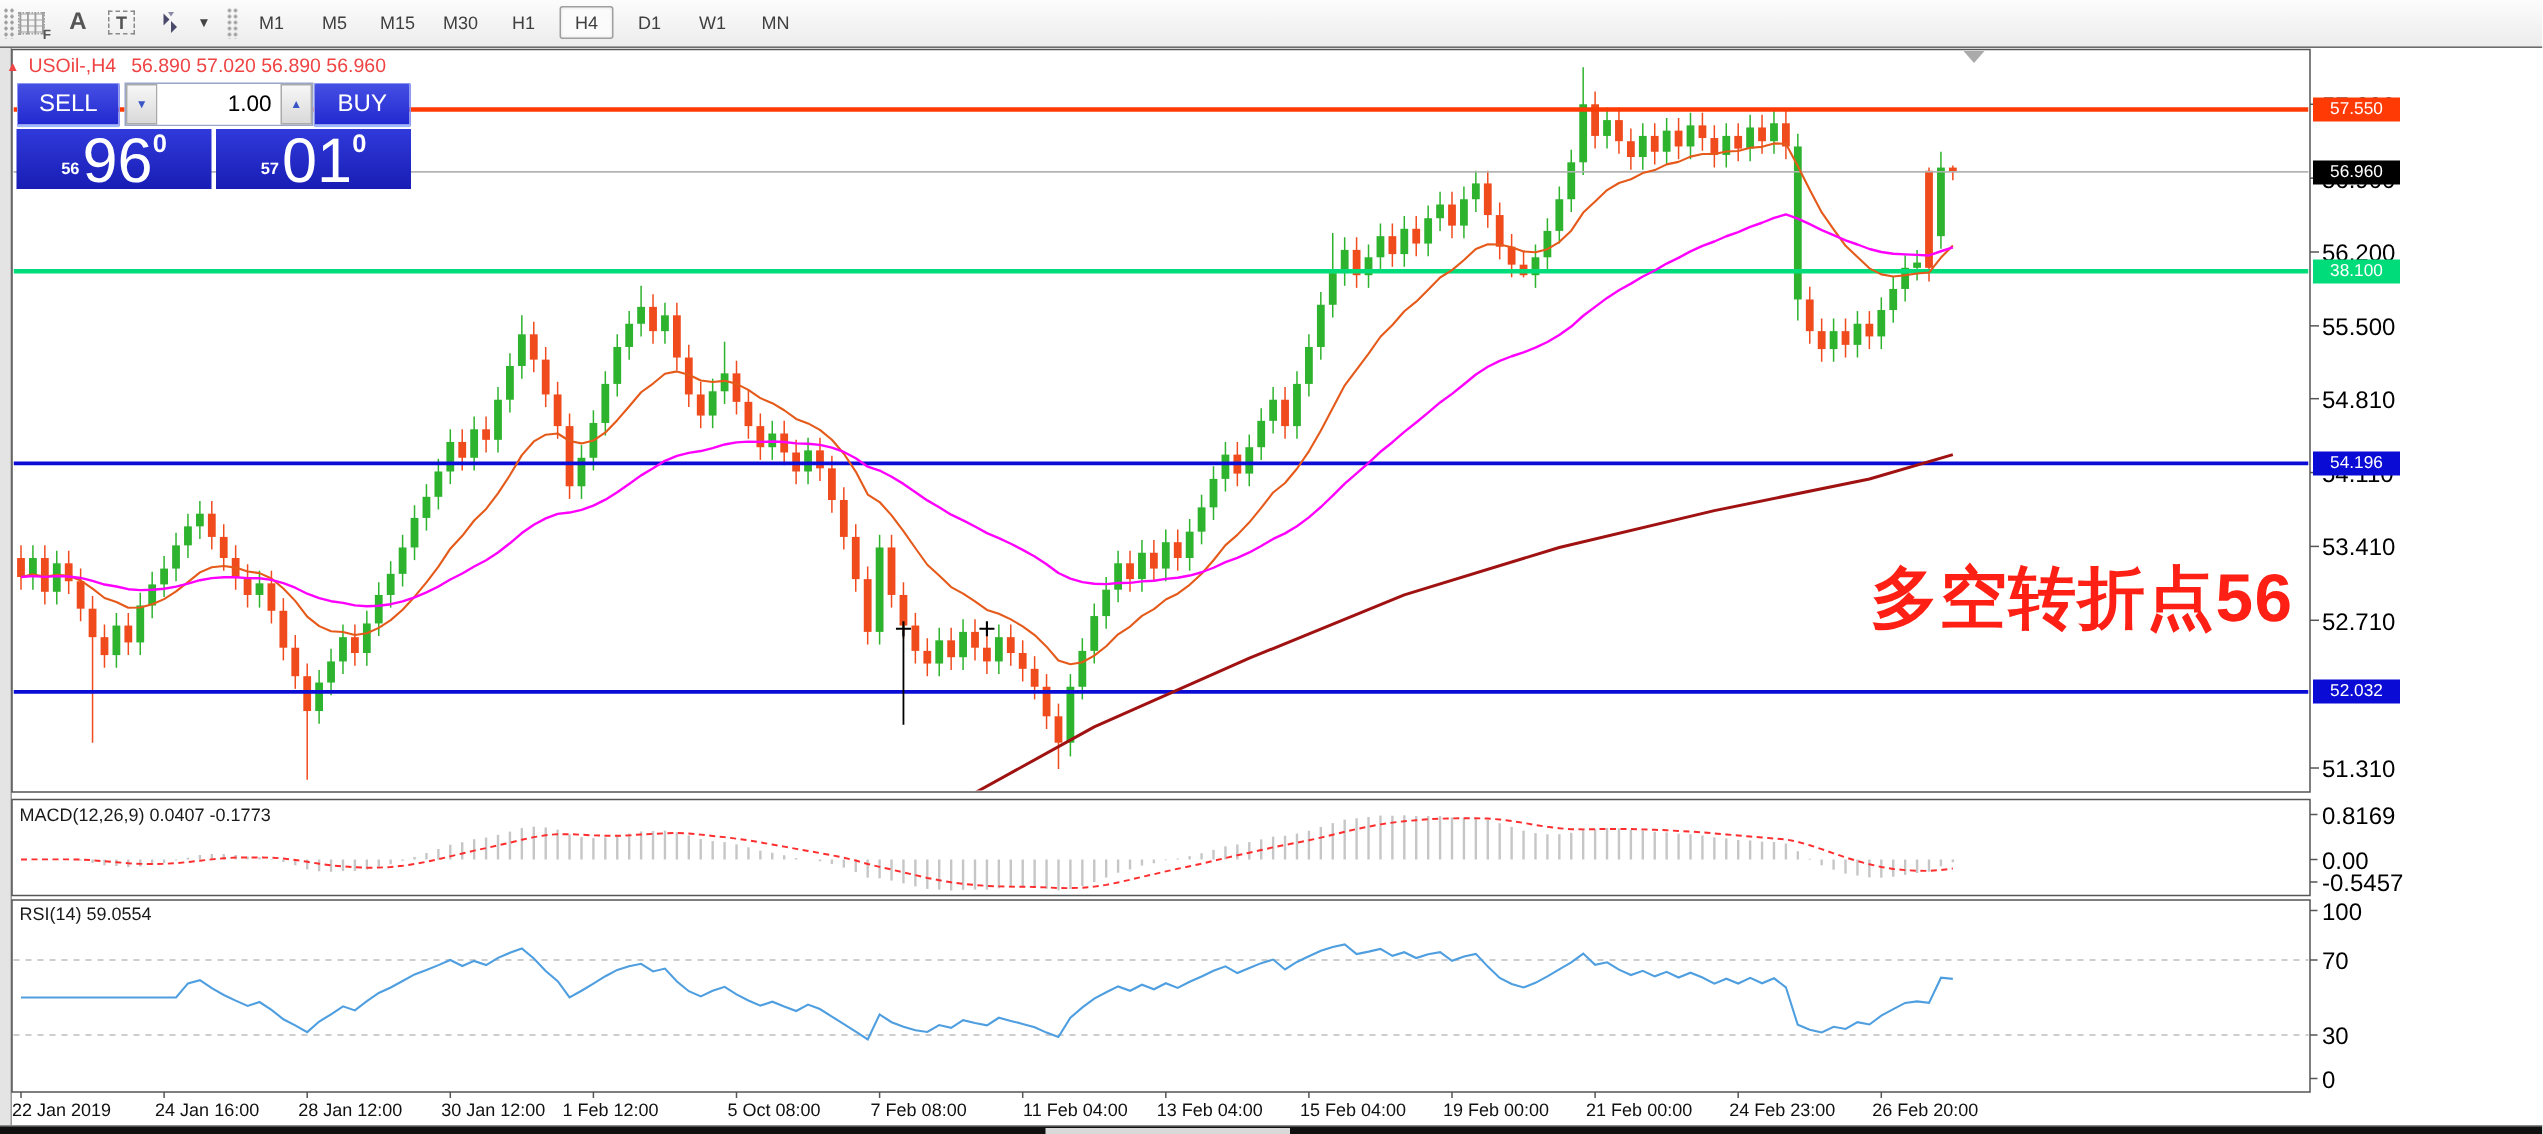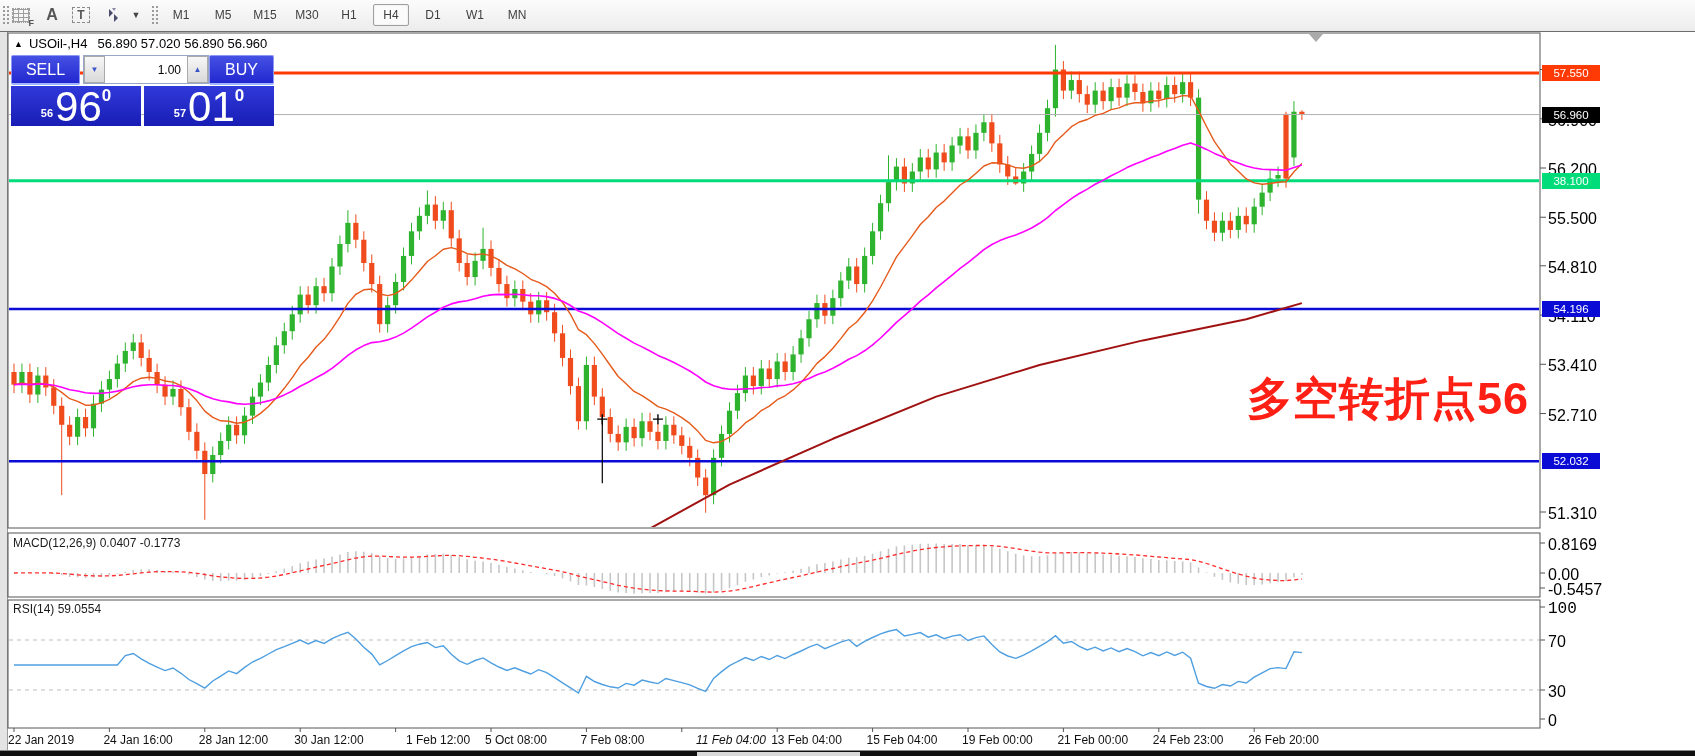--- a/index.html
+++ b/index.html
@@ -27,36 +27,36 @@
   .sep-grip{left:151px;}
   .tf{position:absolute;top:4px;height:22px;display:flex;align-items:center;text-align:right;}
   .tf-btn{min-width:26px;height:20px;margin:0 3px;padding:0 4px;display:flex;align-items:center;justify-content:center;
           font-size:12px;color:#3f3f3f;border:1px solid transparent;background:transparent;
           font-family:"Liberation Sans",sans-serif;}
   .tf-btn.active{background:#fbfbfb;border:1px solid #9f9f9f;border-radius:2px;box-shadow:inset 0 0 2px #ddd;}
   
   .win-top{position:absolute;left:0;top:31px;width:1695px;height:1px;background:#6c6c6c;}
   .left-strip{position:absolute;left:0;top:32px;width:7px;height:718px;background:#e4e4e4;border-right:1px solid #9b9b9b;}
   #chart-svg{position:absolute;left:0;top:0;}
-  .chart-title{position:absolute;left:14px;top:36px;font-size:13px;color:#000000;white-space:nowrap;}
+  .chart-title{position:absolute;left:4px;top:36px;font-size:13px;color:#ef4444;white-space:nowrap;}
   .chart-title .tri{font-size:9px;margin-right:6px;position:relative;top:-1px;}
   .chart-title .sym{margin-right:10px;}
   
   .oc{position:absolute;left:11px;top:55px;width:263px;}
   .oc-row1{position:relative;height:29px;}
   .oc-tab{position:absolute;top:0;height:27px;background:linear-gradient(#4550e4,#2228cf);
           border:1px solid #8d96f0;border-bottom:2px solid #9fb6ff;border-radius:2px;
           color:#fff;font-size:16px;display:flex;align-items:center;justify-content:center;cursor:pointer;}
   .oc-sell{left:0;width:67px;}
   .oc-buy{right:0;width:63px;}
   .oc-spin{position:absolute;left:72px;top:0;width:124px;height:27px;display:flex;
            border:1px solid #9aa6c8;background:#fff;}
   .oc-spin button{width:21px;border:1px solid #aaa;background:linear-gradient(#f7f7f7,#d9d9d9);
                   color:#3a55c8;font-size:8px;padding:0;cursor:pointer;}
-  .oc-spin input{flex:1;border:none;outline:none;text-align:right;font-size:12px;padding-right:6px;width:60px;
+  .oc-spin input{flex:1;border:none;outline:none;text-align:right;font-size:15px;padding-right:6px;width:60px;
                  font-family:"Liberation Sans",sans-serif;color:#000;}
   .oc-row2{display:flex;margin-top:2px;gap:3px;}
   .oc-price{flex:1;height:38px;background:linear-gradient(#3039da,#181db4);color:#fff;
             display:flex;align-items:flex-end;justify-content:center;padding-bottom:2px;cursor:pointer;}
   .oc-small{font-size:11px;font-weight:bold;line-height:17px;margin-right:2px;margin-bottom:2px;}
   .oc-big{font-size:42px;line-height:34px;}
   .oc-sup{font-size:17px;font-weight:bold;line-height:17px;align-self:flex-start;margin-top:1px;}
   
   .pane-label{position:absolute;font-size:12px;color:#1a1a1a;white-space:nowrap;}
   .annotation{position:absolute;left:1247px;top:369px;font-size:45px;font-weight:bold;
@@ -691,39 +691,39 @@
       <div class="ax-label" style="top: 161px;">56.200</div>
       <div class="ax-label" style="top: 210.245px;">55.500</div>
       <div class="ax-label" style="top: 258.786px;">54.810</div>
       <div class="ax-label" style="top: 308.031px;">54.110</div>
       <div class="ax-label" style="top: 357.276px;">53.410</div>
       <div class="ax-label" style="top: 406.522px;">52.710</div>
       <div class="ax-label" style="top: 505.012px;">51.310</div>
       <div class="ax-label" style="top: 536px;">0.8169</div>
       <div class="ax-label" style="top: 566px;">0.00</div>
       <div class="ax-label" style="top: 581px;">-0.5457</div>
-      <div class="ax-label" style="top: 600px; font-family: Liberation Mono, monospace;">100</div>
+      <div class="ax-label" style="top: 600px;">100</div>
       <div class="ax-label" style="top: 633px;">70</div>
       <div class="ax-label" style="top: 683px;">30</div>
       <div class="ax-label" style="top: 712px;">0</div>
       <div class="badge" style="top: 65.0275px; background: rgb(255, 58, 5);">57.550</div>
       <div class="badge" style="top: 106.534px; background: rgb(0, 0, 0);">56.960</div>
       <div class="badge" style="top: 172.804px; background: rgb(0, 220, 122);">38.100</div>
       <div class="badge" style="top: 300.981px; background: rgb(11, 11, 214);">54.196</div>
       <div class="badge" style="top: 453.219px; background: rgb(11, 11, 214);">52.032</div>
     </div>
   <div id="date-row">
       <div class="date-label" style="left: 8px;">22 Jan 2019</div>
       <div class="date-label" style="left: 103.4px;">24 Jan 16:00</div>
       <div class="date-label" style="left: 198.8px;">28 Jan 12:00</div>
       <div class="date-label" style="left: 294.2px;">30 Jan 12:00</div>
-      <div class="date-label" style="left: 406px;">1 Feb 12:00</div>
+      <div class="date-label" style="left: 375px;">1 Feb 12:00</div>
       <div class="date-label" style="left: 485px;">5 Oct 08:00</div>
       <div class="date-label" style="left: 580.4px;">7 Feb 08:00</div>
-      <div class="date-label" style="left: 696px; font-style: italic;">11 Feb 04:00</div>
+      <div class="date-label" style="left: 682px;">11 Feb 04:00</div>
       <div class="date-label" style="left: 771.2px;">13 Feb 04:00</div>
       <div class="date-label" style="left: 866.6px;">15 Feb 04:00</div>
       <div class="date-label" style="left: 962px;">19 Feb 00:00</div>
       <div class="date-label" style="left: 1057.4px;">21 Feb 00:00</div>
       <div class="date-label" style="left: 1152.8px;">24 Feb 23:00</div>
       <div class="date-label" style="left: 1248.2px;">26 Feb 20:00</div>
     </div>
 
   <div class="bottom-bar">
     <div class="bottom-seg"></div>

